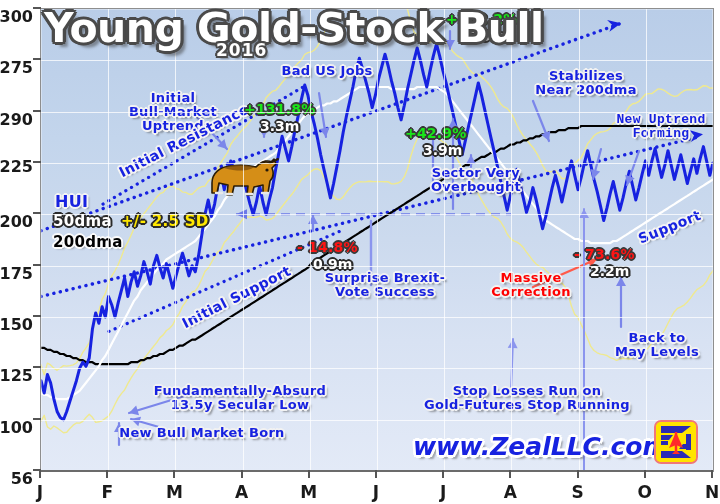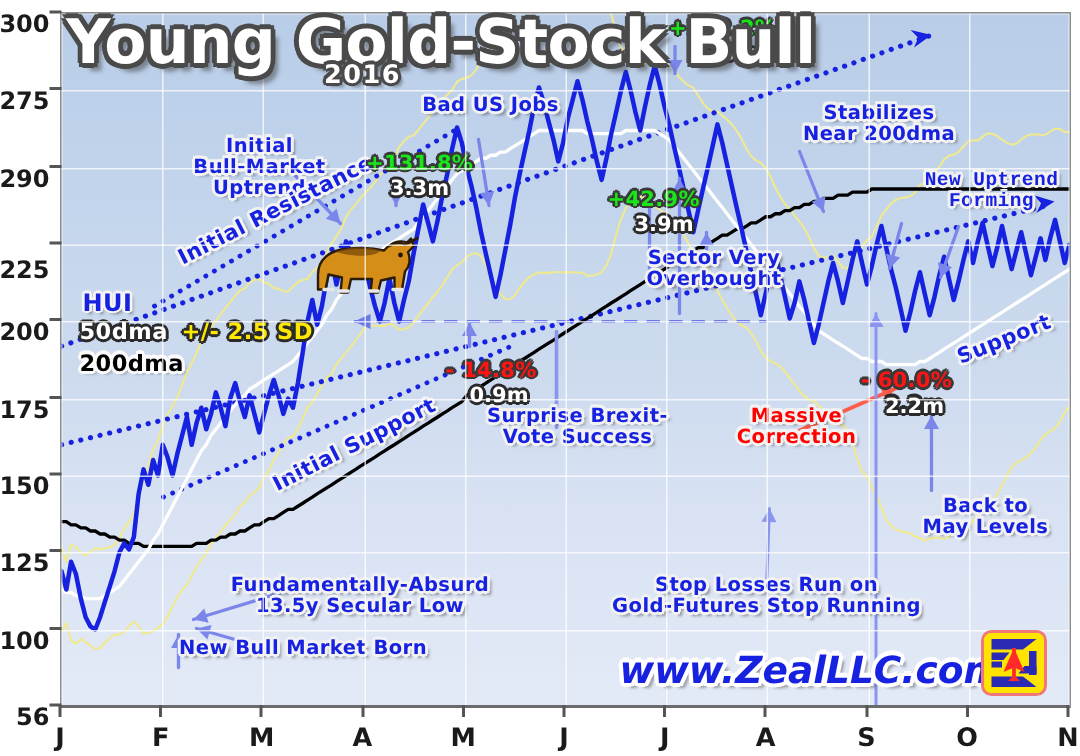--- a/index.html
+++ b/index.html
@@ -223,42 +223,42 @@
 
     <div class="note" style="left:96px;top:375px;width:206px;">
       <div>Fundamentally-Absurd</div>
       <div>13.5y Secular Low</div>
     </div>
 
     <div class="note" style="left:68px;top:417px;width:186px;">
       <div>New Bull Market Born</div>
     </div>
 
-    <div class="note" style="left:362px;top:375px;width:216px;text-align:center;">
+    <div class="note" style="left:378px;top:375px;width:216px;text-align:center;">
       <div>Stop Losses Run on</div>
       <div>Gold-Futures Stop Running</div>
     </div>
 
     <div class="trendlab" style="left:79px;top:156px;transform:rotate(-27deg);transform-origin:left center;">Initial Resistance</div>
     <div class="trendlab" style="left:142px;top:307px;transform:rotate(-27deg);transform-origin:left center;">Initial Support</div>
     <div class="trendlab" style="left:598px;top:222px;transform:rotate(-22deg);transform-origin:left center;">Support</div>
 
     <div class="pct" style="left:203px;top:92px;">+131.8%</div>
     <div class="mo" style="left:219px;top:109px;">3.3m</div>
 
     <div class="pct" style="left:405px;top:2px;">+182.2%</div>
     <div class="mo" style="left:425px;top:19px;">6.5m</div>
 
     <div class="pct" style="left:364px;top:116px;">+42.9%</div>
     <div class="mo" style="left:382px;top:133px;">3.9m</div>
 
     <div class="pct neg" style="left:256px;top:230px;">- 14.8%</div>
     <div class="mo" style="left:272px;top:247px;">0.9m</div>
 
-    <div class="pct neg" style="left:533px;top:237px;">- 60.0%</div>
+    <div class="pct neg" style="left:533px;top:237px;">- 73.6%</div>
     <div class="mo" style="left:549px;top:254px;">2.2m</div>
 
     <div class="chip hui" style="left:14px;top:183px;">HUI</div>
     <div class="chip dma50" style="left:12px;top:203px;">50dma</div>
     <div class="chip dma200" style="left:12px;top:224px;">200dma</div>
     <div class="chip sd" style="left:80px;top:203px;">+/- 2.5 SD</div>
 
     <div id="datestamp" style="left:282px;top:442px;">11.9.2016</div>
   <div class="gridh" style="top: 51.3333px;"></div>
       <div class="gridh" style="top: 102.667px;"></div>
@@ -334,21 +334,21 @@
     <div style="position: absolute; left: 33px; top: 7px; width: 8px; height: 2px; background: rgb(85, 85, 85);"></div>
     <div style="position: absolute; left: 40px; top: 8px; width: 0px; height: 0px;">
       <div class="ylab" style="top: 59.3333px;">275</div>
     </div>
     <div style="position: absolute; left: 33px; top: 58.3333px; width: 8px; height: 2px; background: rgb(85, 85, 85);"></div>
     <div style="position: absolute; left: 40px; top: 8px; width: 0px; height: 0px;">
       <div class="ylab" style="top: 110.667px;">290</div>
     </div>
     <div style="position: absolute; left: 33px; top: 109.667px; width: 8px; height: 2px; background: rgb(85, 85, 85);"></div>
     <div style="position: absolute; left: 40px; top: 8px; width: 0px; height: 0px;">
-      <div class="ylab" style="top: 172px;">225</div>
+      <div class="ylab" style="top: 158px;">225</div>
     </div>
     <div style="position: absolute; left: 33px; top: 161px; width: 8px; height: 2px; background: rgb(85, 85, 85);"></div>
     <div style="position: absolute; left: 40px; top: 8px; width: 0px; height: 0px;">
       <div class="ylab" style="top: 213.333px;">200</div>
     </div>
     <div style="position: absolute; left: 33px; top: 212.333px; width: 8px; height: 2px; background: rgb(85, 85, 85);"></div>
     <div style="position: absolute; left: 40px; top: 8px; width: 0px; height: 0px;">
       <div class="ylab" style="top: 264.667px;">175</div>
     </div>
     <div style="position: absolute; left: 33px; top: 263.667px; width: 8px; height: 2px; background: rgb(85, 85, 85);"></div>

